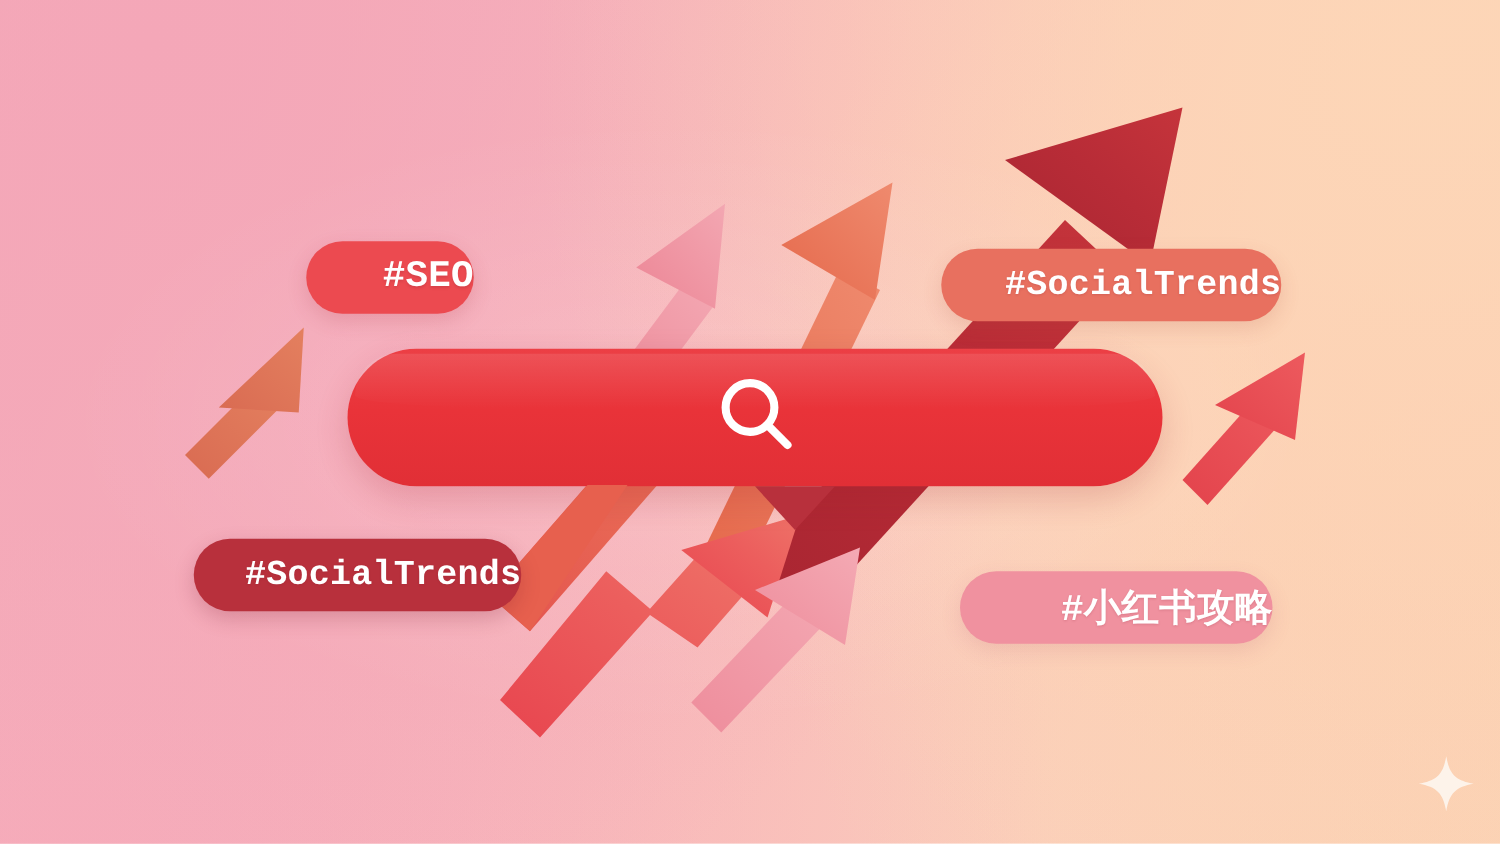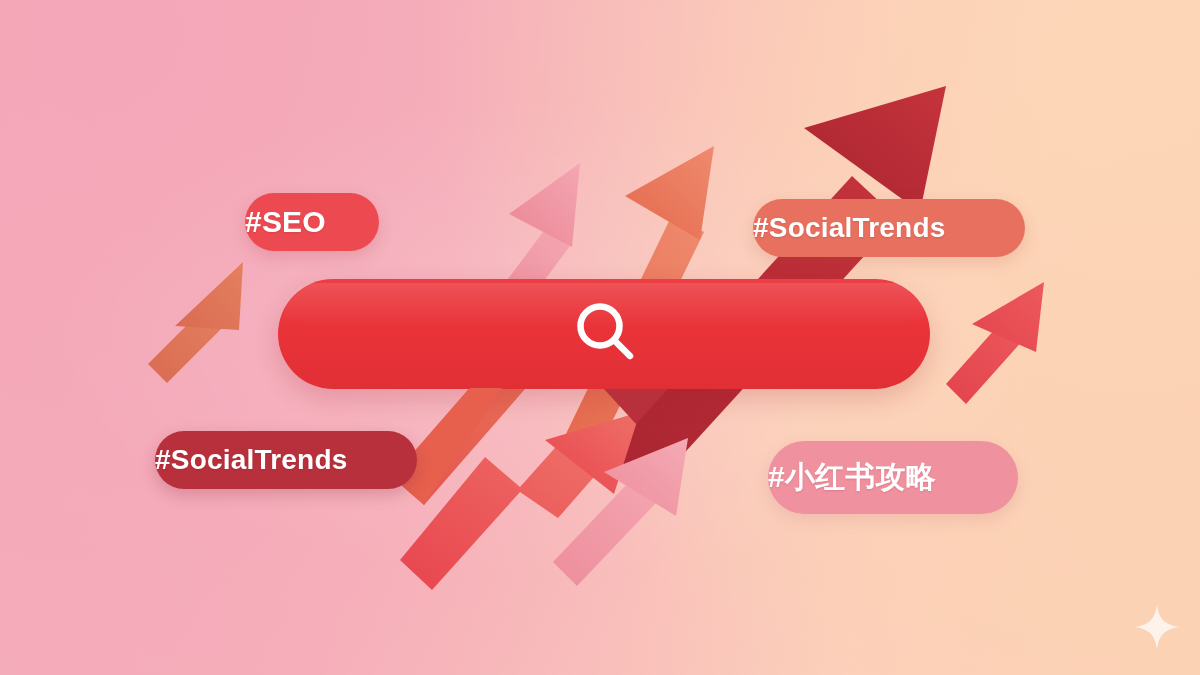--- a/index.html
+++ b/index.html
@@ -68,26 +68,27 @@
     width: 78px;
     height: 78px;
     margin-left: 6px;
   }
 
   
   .pill {
     position: absolute;
     display: flex;
     align-items: center;
-    justify-content: flex-start;
+    justify-content: flex-end;
     border-radius: 999px;
     color: #ffffff;
     white-space: nowrap;
     letter-spacing: 0.2px;
     text-shadow: 0 1px 2px rgba(120,30,45,0.18);
+    font-family: Liberation Mono, monospace;
   }
   #pill-seo {
     left: 245px;
     top: 193px;
     width: 134px;
     height: 58px;
     font-size: 30px;
     font-weight: 700;
     background: #ec4a50;
     box-shadow: 0 6px 16px rgba(170,45,55,0.18);
@@ -107,23 +108,23 @@
     top: 431px;
     width: 262px;
     height: 58px;
     font-size: 28px;
     font-weight: 700;
     background: #b8303c;
     box-shadow: 0 6px 16px rgba(120,25,40,0.22);
   }
   #pill-xiaohongshu {
     left: 768px;
-    top: 441px;
+    top: 457px;
     width: 250px;
-    height: 73px;
+    height: 58px;
     font-size: 30px;
     font-weight: 700;
     background: #f0919f;
     box-shadow: 0 6px 16px rgba(180,90,110,0.16);
   }
 
   
   #sparkle {
     position: absolute;
     left: 1133px;

